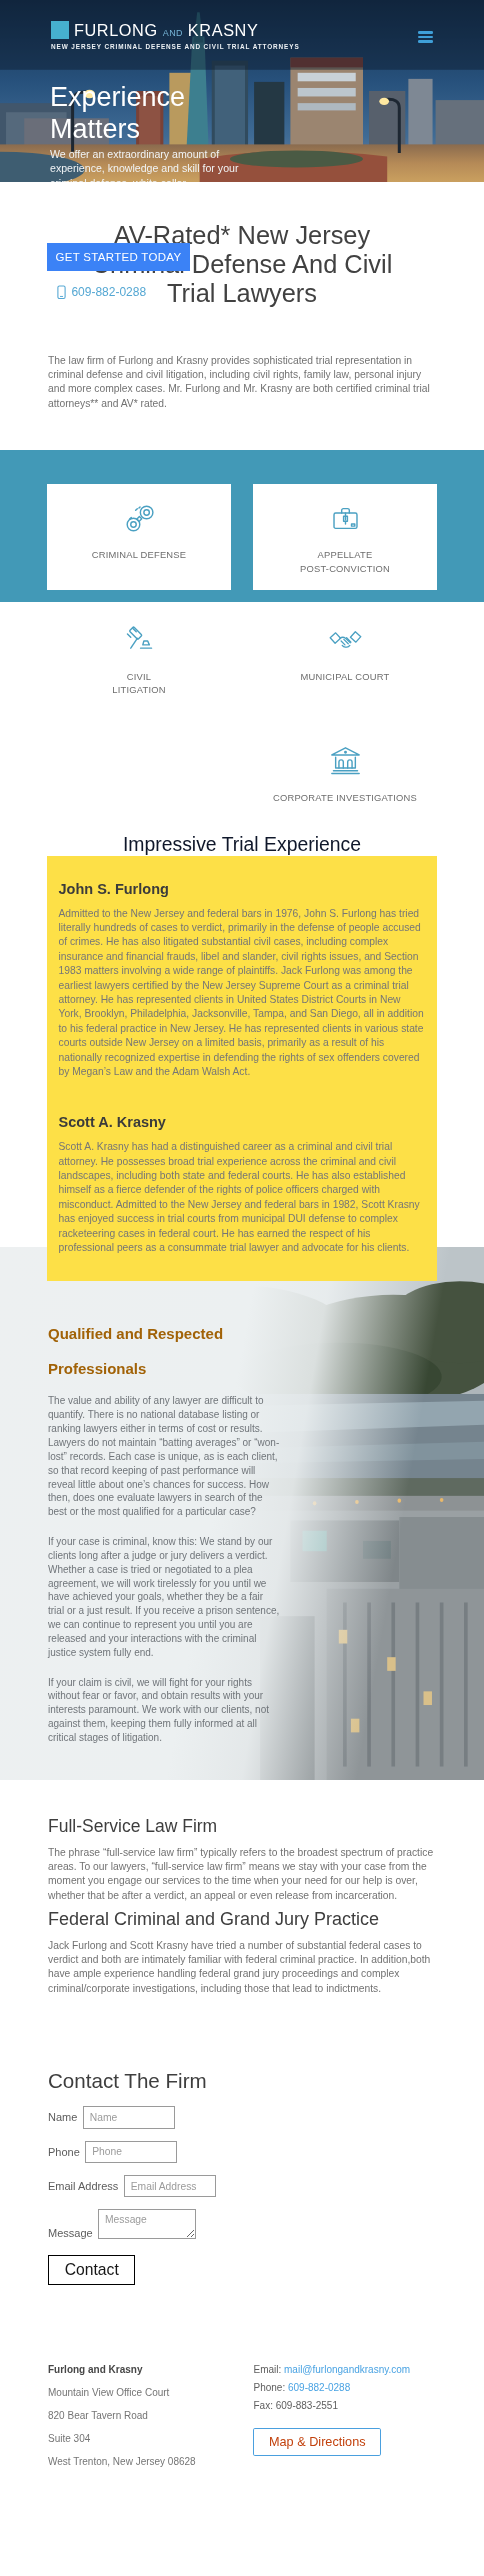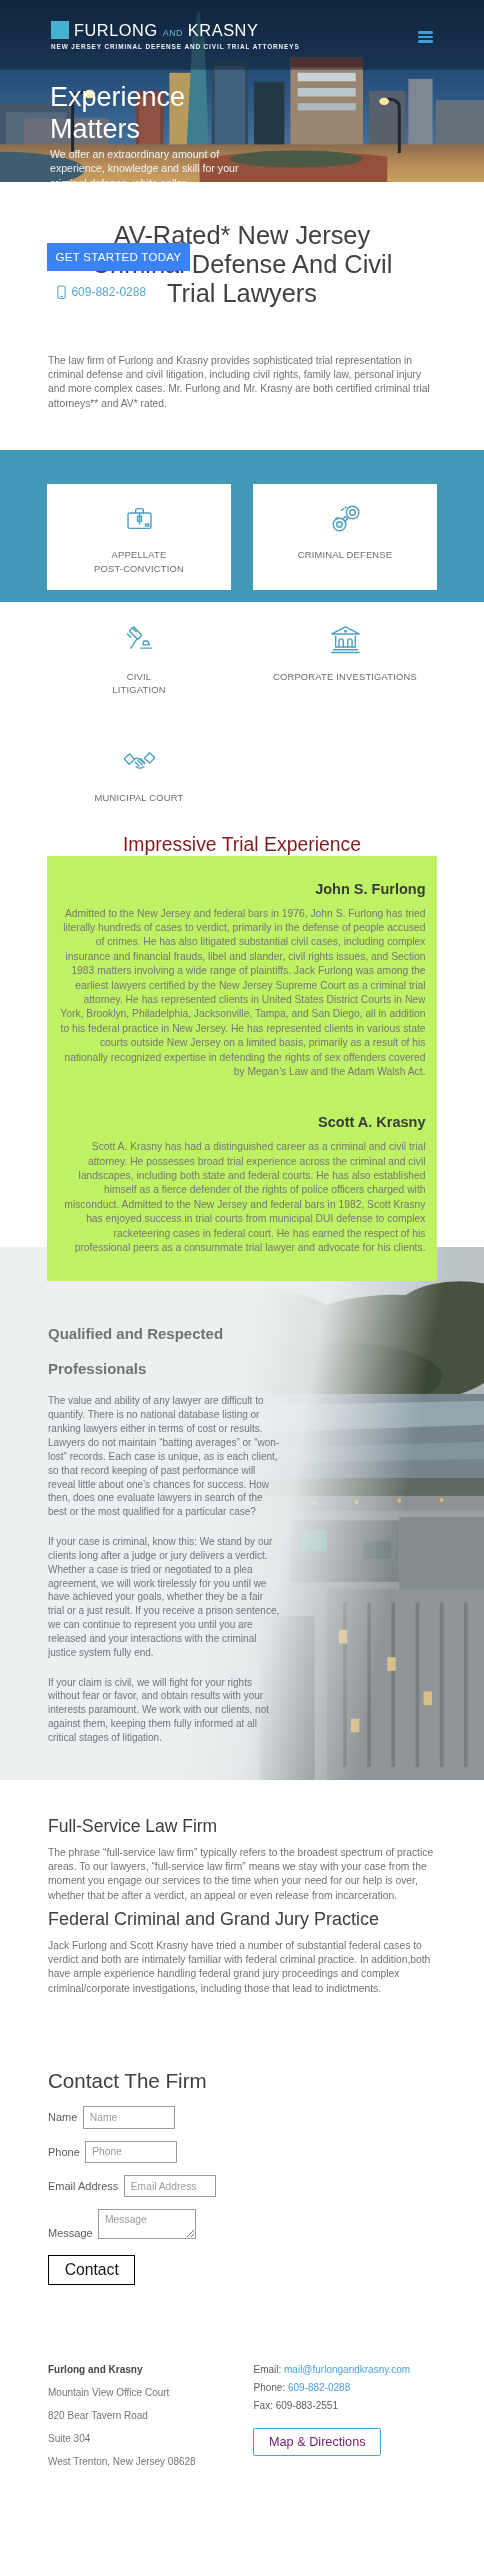--- a/index.html
+++ b/index.html
@@ -37,32 +37,32 @@
   
   .practice { position:relative; padding:0 47px; }
   .practice-band { position:absolute; top:0; left:0; width:100%; height:152px; background:#4299b7; }
   .practice-grid { position:relative; padding-top:34px; display:grid; grid-template-columns:184px 184px; column-gap:22px; row-gap:15.7px; }
   .pcard { background:#fff; text-align:center; padding:17px 9.7px 14.5px; cursor:pointer; }
   .pcard .icon-box { height:35px; display:flex; align-items:center; justify-content:center; }
   .pcard .label { margin-top:12px; font-size:9.4px; line-height:1.45; color:#6d6d6d; letter-spacing:0.2px; white-space:pre-line; }
   .col2 { grid-column:2; }
   
   .experience { position:relative; }
-  .exp-heading { margin:13.3px 0 0; text-align:center; font-size:19.4px; font-weight:300; color:#7f1d1d; }
-  .bio-card { position:relative; z-index:2; background:#bef264; margin:0 47px; padding:25.4px 11.5px 25.4px;text-align:right; }
+  .exp-heading { margin:13.3px 0 0; text-align:center; font-size:19.4px; font-weight:300; color:#0f172a; }
+  .bio-card { position:relative; z-index:2; background:#fde047; margin:0 47px; padding:25.4px 11.5px 25.4px; }
   .attorney-name { margin:0; font-size:14.5px; font-weight:700; color:#3b3b3b; }
   .attorney-bio { margin:9.7px 0 0; font-size:10.3px; line-height:1.4; color:#767676; }
   .attorney + .attorney { margin-top:35px; }
   
   .photo-section { position:relative; margin-top:-34px; padding:77px 0 35px; }
   .photo-bg { position:absolute; inset:0; overflow:hidden; }
   .photo-bg svg { display:block; width:100%; height:100%; }
   .photo-overlay { position:absolute; inset:0; background:linear-gradient(100deg,#edf0f1 0%,#ecf0f1 45%,rgba(236,240,241,0.9) 58%,rgba(236,240,241,0) 78%); }
   .photo-content { position:relative; margin-left:48px; width:234px; }
-  .q-heading { margin:0; font-size:15px; font-weight:700; color:#737373; line-height:1.3; }
+  .q-heading { margin:0; font-size:15px; font-weight:700; color:#a16207; line-height:1.3; }
   .q-line { display:block; }
   .q-line.first { margin-bottom:15.7px; }
   .photo-content p { margin:15.7px 0 0; font-size:10px; line-height:1.39; color:#70757a; }
   
   .services { padding:36px 48px 0; }
   .svc-heading { margin:0; font-size:17.5px; font-weight:300; color:#3e3e3e; }
   .services .body-p { margin-top:8.5px; }
   .svc-heading.second { margin-top:6px; font-size:18px; }
   
   .contact-section { padding:73px 48px 0; }
@@ -77,21 +77,21 @@
   ::placeholder { color:#9b9b9b; opacity:1; }
   .submit-btn { margin-top:15.7px; background:#fff; border:1.8px solid #000; color:#161616; font-family:inherit; font-size:15.7px; padding:4.8px 15.7px; cursor:pointer; }
   
   .footer { display:flex; justify-content:space-between; padding:79px 48px 0; }
   .f-left { width:206px; }
   .f-left p { margin:0 0 12px; font-size:10px; color:#757575; }
   .f-left .firm { font-weight:700; color:#474747; }
   .f-right { width:183px; }
   .f-right p { margin:0 0 7.3px; font-size:10px; color:#5e5e5e; }
   .f-link { color:#4aa3e3; text-decoration:none; }
-  .map-btn { margin-top:9.7px; background:#fff; border:1.2px solid #4aa0df; border-radius:1.8px; color:#701a75; font-family:inherit; font-size:12.7px; padding:6px 14.5px; cursor:pointer; }
+  .map-btn { margin-top:9.7px; background:#fff; border:1.2px solid #4aa0df; border-radius:1.8px; color:#c2410c; font-family:inherit; font-size:12.7px; padding:6px 14.5px; cursor:pointer; }
 </style>
 </head>
 <body>
 
 <div class="hero">
   <div class="hero-bg">
     <svg viewBox="0 0 800 300" preserveAspectRatio="none" aria-hidden="true">
       <defs>
         <linearGradient id="sky" x1="0" y1="0" x2="0" y2="1">
           <stop offset="0" stop-color="#15304d"></stop>
@@ -185,85 +185,85 @@
   <p class="body-p p1">The law firm of Furlong and Krasny provides sophisticated trial representation in criminal defense and civil litigation, including civil rights, family law, personal injury and more complex cases. Mr. Furlong and Mr. Krasny are both certified criminal trial attorneys** and AV* rated.</p>
 </div>
 
 <div class="practice">
   <div class="practice-band"></div>
   <div class="practice-grid">
 
     <div class="pcard">
       <div class="icon-box">
         <svg width="35" height="35" viewBox="0 0 64 64" fill="none" stroke="#4aa0c2" stroke-width="2.6" stroke-linecap="round" stroke-linejoin="round">
+          <circle cx="21" cy="43" r="11.5"></circle>
+          <circle cx="21" cy="43" r="5"></circle>
+          <circle cx="45" cy="21" r="11.5"></circle>
+          <circle cx="45" cy="21" r="5"></circle>
+          <rect x="28" y="30" width="7" height="6" transform="rotate(-45 31.5 33)"></rect>
+          <path d="M25 17 l3 -3 M31 13 l2 -2 M17 30 l-3 3"></path>
+        </svg>
+      </div>
+      <div class="label">CRIMINAL DEFENSE</div>
+    </div>
+
+    <div class="pcard">
+      <div class="icon-box">
+        <svg width="35" height="35" viewBox="0 0 64 64" fill="none" stroke="#4aa0c2" stroke-width="2.6" stroke-linecap="round" stroke-linejoin="round">
           <rect x="11" y="22" width="42" height="28" rx="3"></rect>
           <path d="M25 22 v-5 a3 3 0 0 1 3 -3 h8 a3 3 0 0 1 3 3 v5"></path>
           <path d="M32 22 v12"></path>
           <rect x="28.5" y="28" width="7" height="9"></rect>
           <path d="M32 37 v5"></path>
           <rect x="43" y="42" width="6" height="4"></rect>
         </svg>
       </div>
       <div class="label">APPELLATE
 POST-CONVICTION</div>
     </div>
 
     <div class="pcard">
       <div class="icon-box">
         <svg width="35" height="35" viewBox="0 0 64 64" fill="none" stroke="#4aa0c2" stroke-width="2.6" stroke-linecap="round" stroke-linejoin="round">
-          <circle cx="21" cy="43" r="11.5"></circle>
-          <circle cx="21" cy="43" r="5"></circle>
-          <circle cx="45" cy="21" r="11.5"></circle>
-          <circle cx="45" cy="21" r="5"></circle>
-          <rect x="28" y="30" width="7" height="6" transform="rotate(-45 31.5 33)"></rect>
-          <path d="M25 17 l3 -3 M31 13 l2 -2 M17 30 l-3 3"></path>
-        </svg>
-      </div>
-      <div class="label">CRIMINAL DEFENSE</div>
-    </div>
-
-    <div class="pcard">
-      <div class="icon-box">
-        <svg width="35" height="35" viewBox="0 0 64 64" fill="none" stroke="#4aa0c2" stroke-width="2.6" stroke-linecap="round" stroke-linejoin="round">
           <rect x="14" y="13" width="22" height="11" rx="2" transform="rotate(45 25 18.5)"></rect>
           <path d="M20 10 l6 6 M10 20 l6 6"></path>
           <path d="M28 28 L16 46"></path>
           <path d="M38 40 h12 l-3 -7 h-7 z"></path>
           <path d="M34 46 h20"></path>
         </svg>
       </div>
       <div class="label">CIVIL
 LITIGATION</div>
+    </div>
+
+    <div class="pcard">
+      <div class="icon-box">
+        <svg width="35" height="35" viewBox="0 0 64 64" fill="none" stroke="#4aa0c2" stroke-width="2.4" stroke-linecap="round" stroke-linejoin="round">
+          <path d="M4 27 l10 -9 9 10 -10 9 z"></path>
+          <path d="M60 25 l-10 -9 -9 10 10 9 z"></path>
+          <path d="M22 28 q5 -4 10 0 l9 8"></path>
+          <path d="M24 33 l7 7 M29 30 l8 8 M34 27 l8 8"></path>
+          <path d="M26 41 q3 4 7 3 M33 44 q4 1 7 -3"></path>
+        </svg>
+      </div>
+      <div class="label">MUNICIPAL COURT</div>
     </div>
 
     <div class="pcard col2">
       <div class="icon-box">
         <svg width="35" height="35" viewBox="0 0 64 64" fill="none" stroke="#4aa0c2" stroke-width="2.6" stroke-linecap="round" stroke-linejoin="round">
           <path d="M32 7 L57 20 H7 Z"></path>
           <circle cx="32" cy="15" r="1.4"></circle>
           <path d="M14 24 v20 M14 44 h36 M50 24 v20"></path>
           <path d="M20 44 v-11 a4 4 0 0 1 8 0 v11"></path>
           <path d="M36 44 v-11 a4 4 0 0 1 8 0 v11"></path>
           <path d="M10 49 h44 M7 54 h50"></path>
         </svg>
       </div>
       <div class="label">CORPORATE INVESTIGATIONS</div>
-    </div>
-
-    <div class="pcard">
-      <div class="icon-box">
-        <svg width="35" height="35" viewBox="0 0 64 64" fill="none" stroke="#4aa0c2" stroke-width="2.4" stroke-linecap="round" stroke-linejoin="round">
-          <path d="M4 27 l10 -9 9 10 -10 9 z"></path>
-          <path d="M60 25 l-10 -9 -9 10 10 9 z"></path>
-          <path d="M22 28 q5 -4 10 0 l9 8"></path>
-          <path d="M24 33 l7 7 M29 30 l8 8 M34 27 l8 8"></path>
-          <path d="M26 41 q3 4 7 3 M33 44 q4 1 7 -3"></path>
-        </svg>
-      </div>
-      <div class="label">MUNICIPAL COURT</div>
     </div>
   </div>
 </div>
 
 <div class="experience">
   <h2 class="exp-heading">Impressive Trial Experience</h2>
 
   <div class="bio-card">
     <div class="attorney">
       <h3 class="attorney-name">John S. Furlong</h3>

